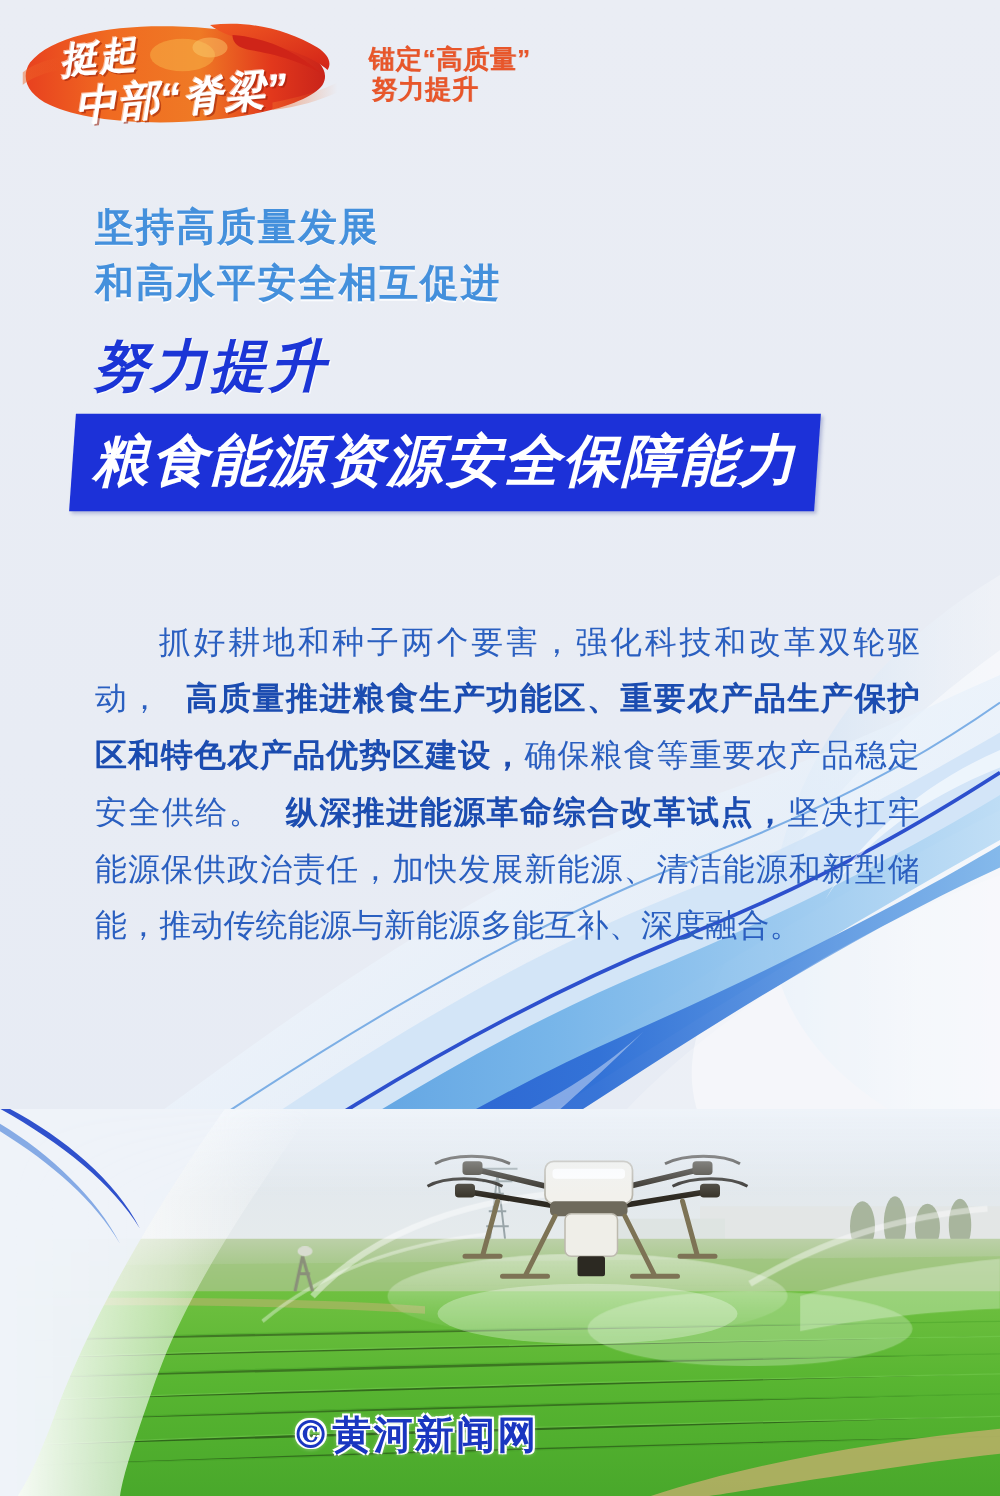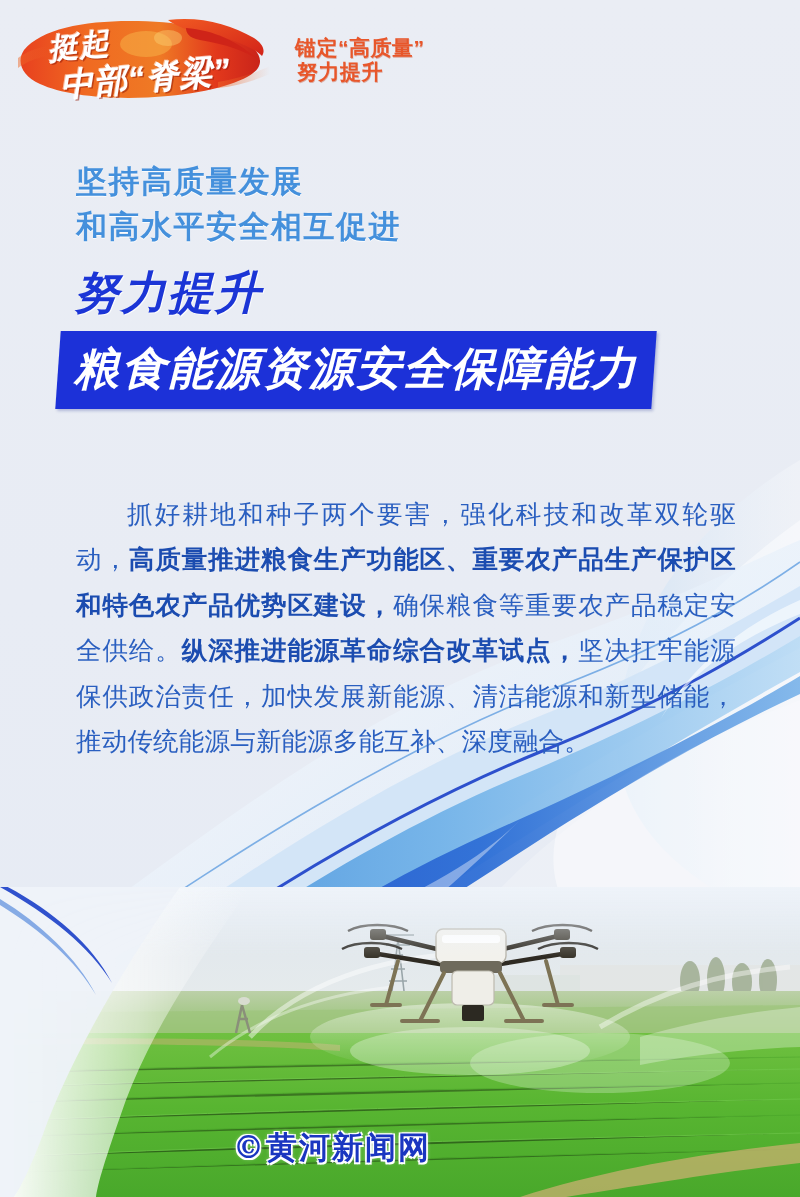--- a/index.html
+++ b/index.html
@@ -108,21 +108,21 @@
     left:76px; top:492px;
     width:660px;
     font-size:25.5px;
     line-height:1.78;
     color:#2a5fc0;
     text-align:justify;
     text-justify:inter-ideograph;
     letter-spacing:0.2px;
     text-indent:2em;
   }
-  .body-copy b { font-weight:bold; color:#1b4cb0; }
+  .body-copy b { font-weight:bold; color:#1b4cb0;margin-left:19px; }
 
   
   .photo {
     position:absolute;
     left:0; bottom:0; width:800px; height:310px;
     overflow:hidden;
   }
 
   
   .watermark {

